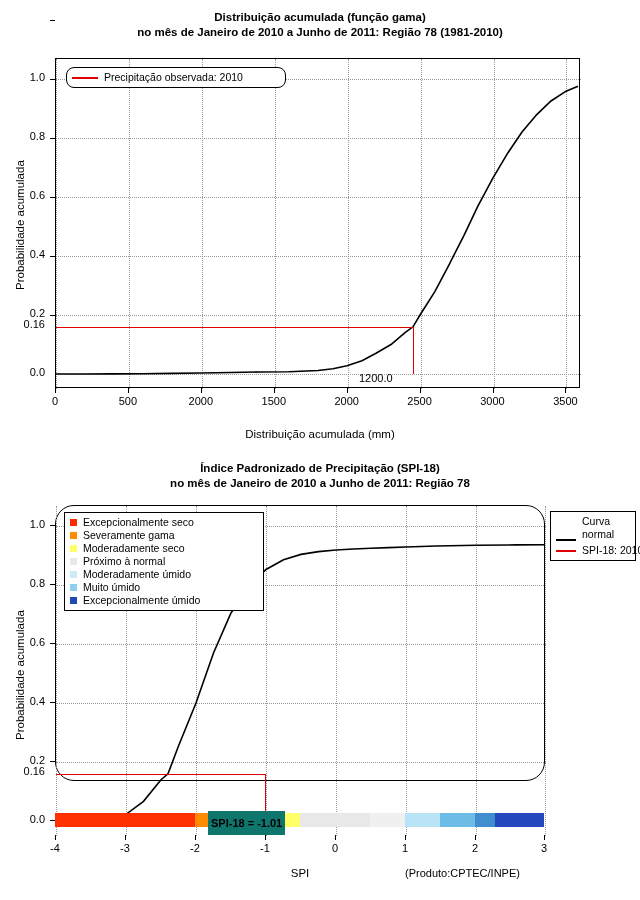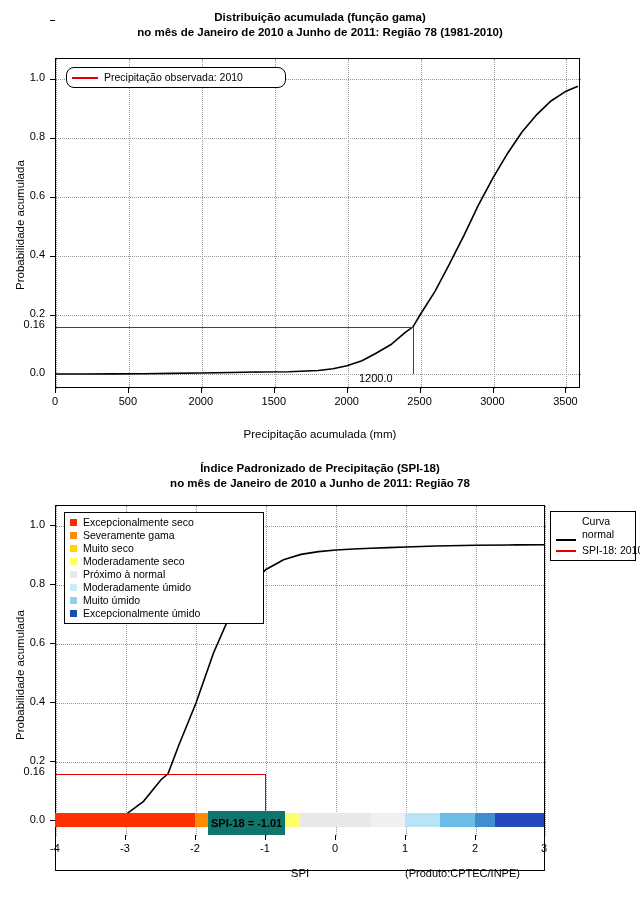--- a/index.html
+++ b/index.html
@@ -229,32 +229,32 @@
   <div class="tick-label-x" style="left:97.9px;  top:395px;">500</div>
   <div class="tick-label-x" style="left:170.8px; top:395px;">2000</div>
   <div class="tick-label-x" style="left:243.8px; top:395px;">1500</div>
   <div class="tick-label-x" style="left:316.7px; top:395px;">2000</div>
   <div class="tick-label-x" style="left:389.6px; top:395px;">2500</div>
   <div class="tick-label-x" style="left:462.5px; top:395px;">3000</div>
   <div class="tick-label-x" style="left:535.4px; top:395px;">3500</div>
 
   <div class="annot-value" style="left:359px; top:372px;">1200.0</div>
 
-  <div class="axis-title-x" style="top:428px;">Precipitação acumulada (mm)</div>
+  <div class="axis-title-x" style="top:428px;">Distribuição acumulada (mm)</div>
   <div class="axis-title-y" style="left:14px; top:290px;">Probabilidade acumulada</div>
 </div>
 
 <div class="panel" id="panel-bottom">
 
   <div class="title" style="top:6px;">
     <span>Índice Padronizado de Precipitação (SPI-18)</span>
     <span>no mês de Janeiro de 2010 a Junho de 2011: Região 78</span>
   </div>
 
-  <div class="plotbox" id="plot-bottom" style="left:55px; top:50px; width:490px; height:366px;">
+  <div class="plotbox" id="plot-bottom" style="left:55px; top:50px; width:490px; height:276px;border-radius:19px;">
 
     <div class="gridv" style="left:0px;   top:0; height:330px;"></div>
     <div class="gridv" style="left:70px;  top:0; height:330px;"></div>
     <div class="gridv" style="left:140px; top:0; height:330px;"></div>
     <div class="gridv" style="left:210px; top:0; height:330px;"></div>
     <div class="gridv" style="left:280px; top:0; height:330px;"></div>
     <div class="gridv" style="left:350px; top:0; height:330px;"></div>
     <div class="gridv" style="left:420px; top:0; height:330px;"></div>
     <div class="gridv" style="left:489px; top:0; height:330px;"></div>
 
@@ -273,24 +273,20 @@
     <div class="redline-v" style="left:209px; top:267.8px; height:47.2px;"></div>
 
     <div class="legend-box" style="left:8px; top:6px; width:200px;">
       <div class="legend-row">
         <span class="legend-dot" style="background:#ff2a00;"></span>
         <span>Excepcionalmente seco</span>
       </div>
       <div class="legend-row">
         <span class="legend-dot" style="background:#ff8c00;"></span>
         <span>Severamente gama</span>
-      </div>
-      <div class="legend-row">
-        <span class="legend-dot" style="background:#ffd400;"></span>
-        <span>Muito seco</span>
       </div>
       <div class="legend-row">
         <span class="legend-dot" style="background:#ffff66;"></span>
         <span>Moderadamente seco</span>
       </div>
       <div class="legend-row">
         <span class="legend-dot" style="background:#e8e8e8;"></span>
         <span>Próximo à normal</span>
       </div>
       <div class="legend-row">

